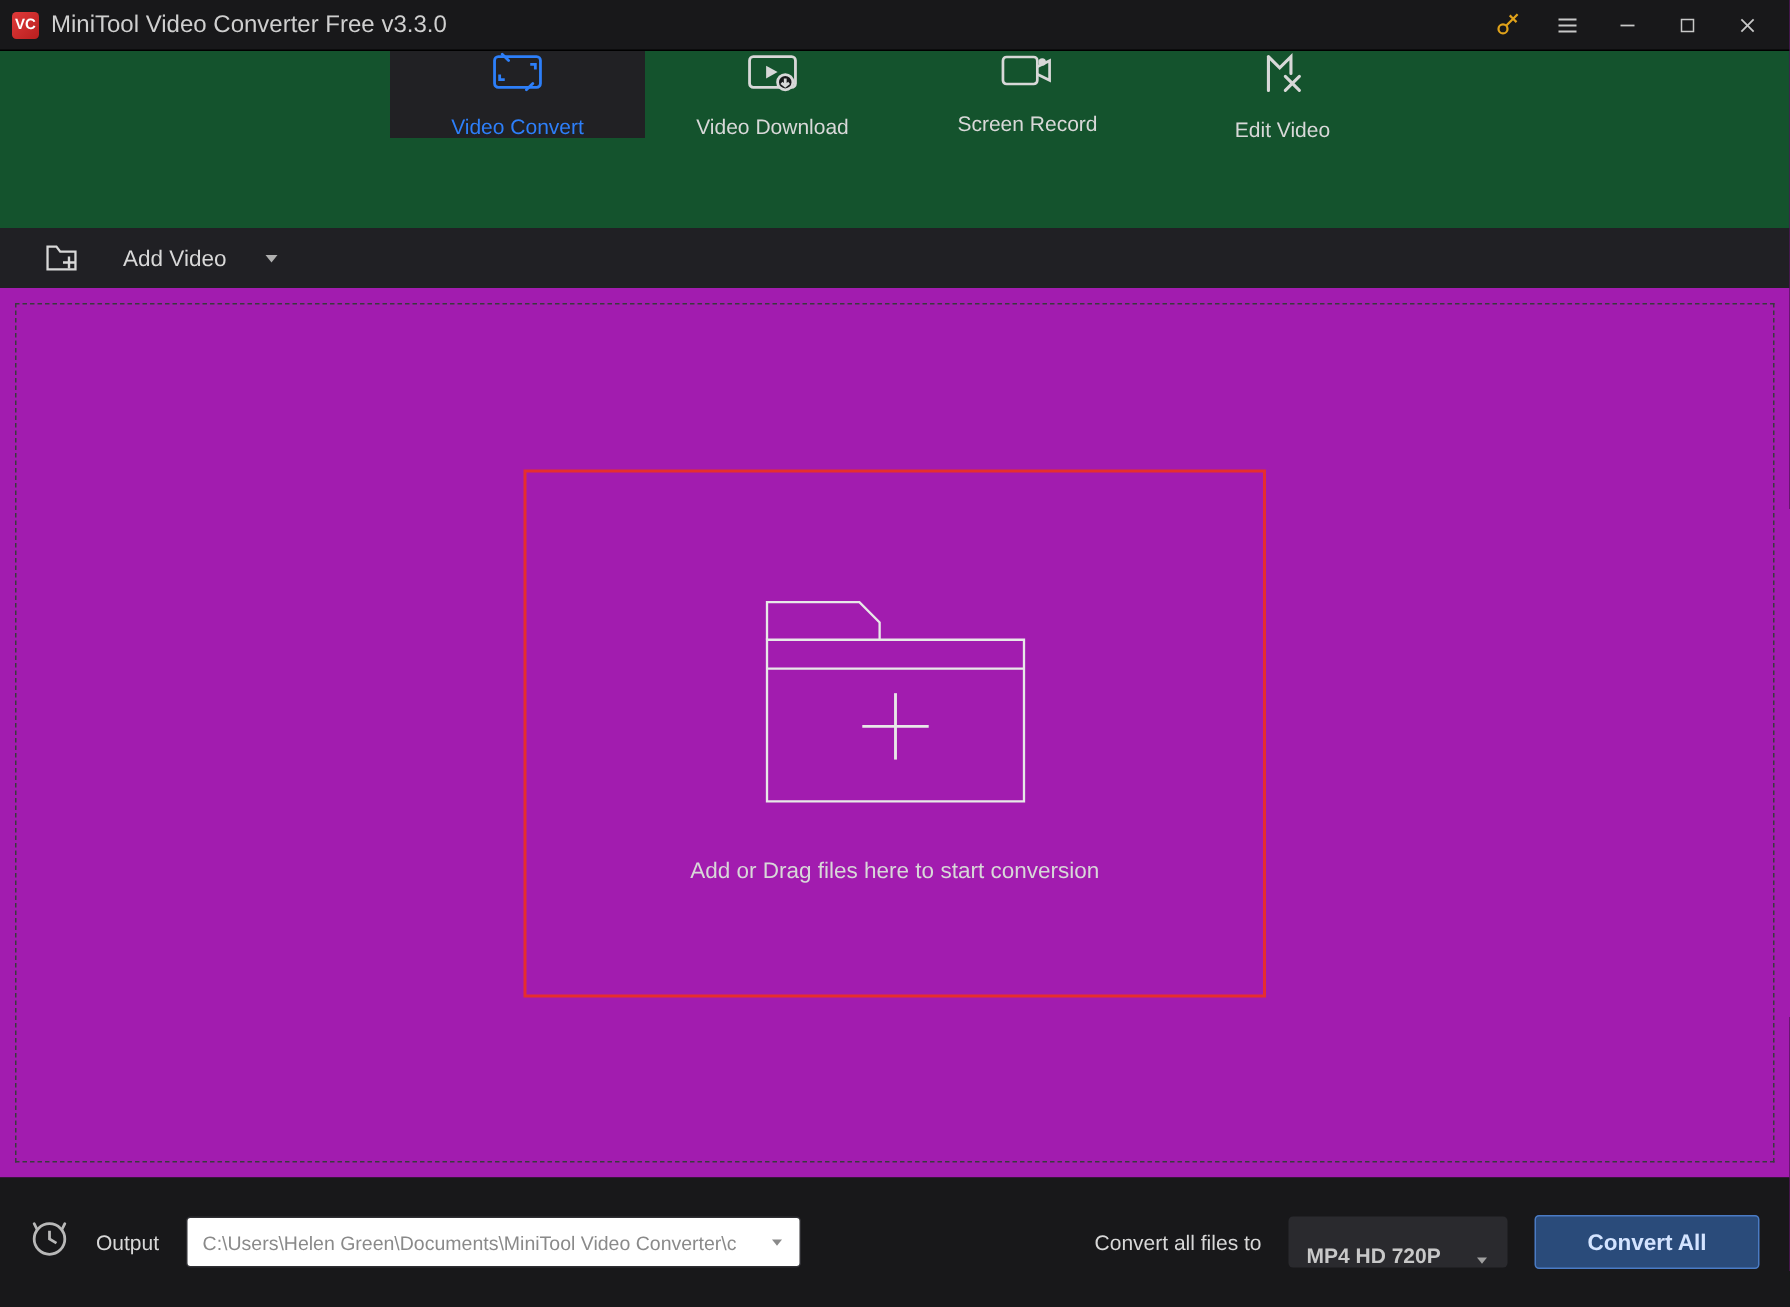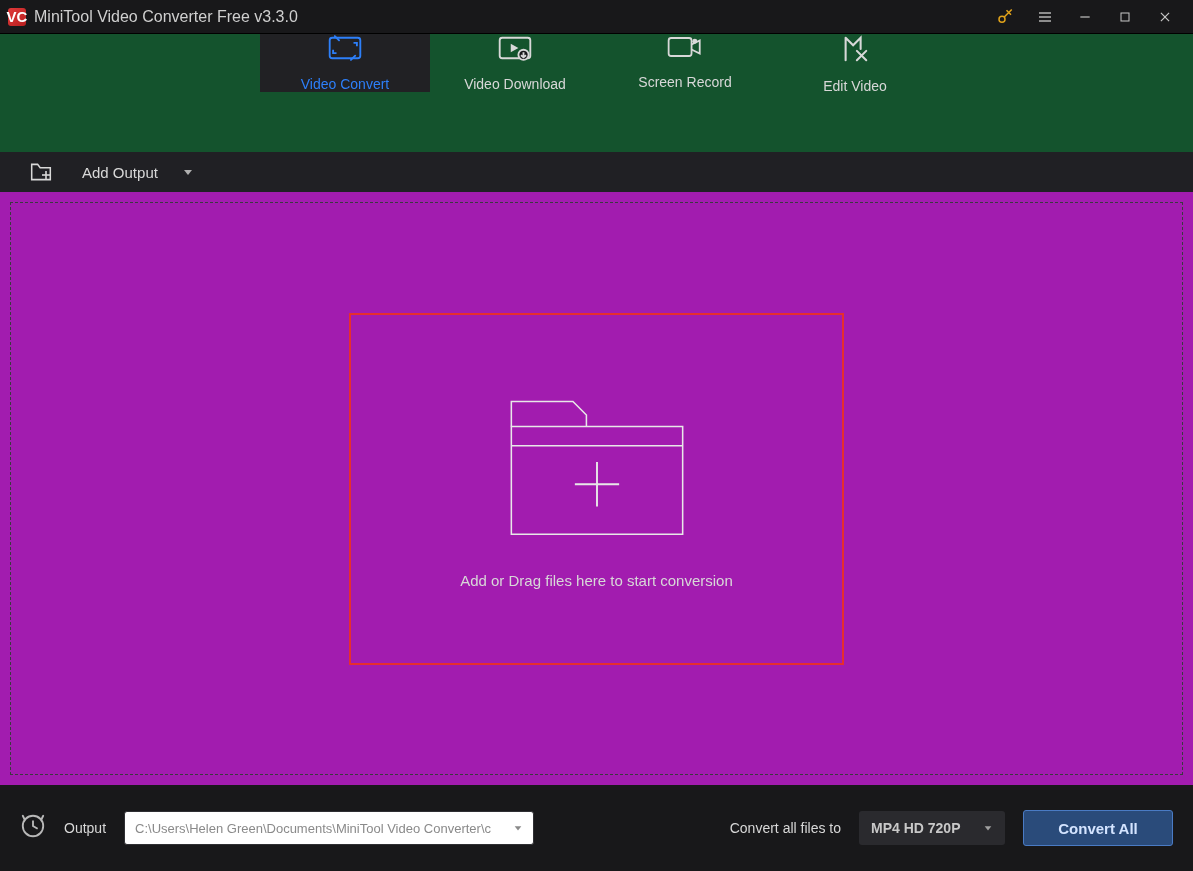--- a/index.html
+++ b/index.html
@@ -1,21 +1,21 @@
 <!DOCTYPE html>
 <html><head>
   <meta charset="utf-8">
   <style>
     * { margin: 0; padding: 0; box-sizing: border-box; font-family: -apple-system, BlinkMacSystemFont, "Segoe UI", Arial, sans-serif; }
     body { width: 1193px; height: 871px; background: #0a0a0a; overflow: hidden; }
 
     
     .titlebar { height: 34px; background: #18181a; display: flex; align-items: center; padding: 0 8px; border-bottom: 1px solid #000; }
     .app-logo { width: 18px; height: 18px; background: linear-gradient(135deg,#e03a3a,#b81f1f); border-radius: 3px; display: flex; align-items: center; justify-content: center; margin-right: 8px; }
-    .app-logo-text { color: #fff; font-size: 15px; font-weight: 800; }
+    .app-logo-text { color: #fff; font-size: 10px; font-weight: 800; }
     .app-title { color: #cfcfcf; font-size: 16px; flex: 0 0 auto; }
     .titlebar-spacer { flex: 1; }
     .titlebar-btn { width: 40px; height: 34px; display: flex; align-items: center; justify-content: center; color: #c8c8c8; cursor: pointer; }
     .key-icon { color: #e0a21a; }
 
     
     .maintabs { height: 118px; background: #14532d; display: flex; align-items: flex-start; padding-left: 260px; gap: 0; }
     .maintab { width: 170px; display: flex; flex-direction: column; align-items: center; justify-content: center; gap: 14px; cursor: pointer; }
     .maintab.active { background: #212124; }
     .maintab-label { font-size: 14px; color: #d8d8d8; }
@@ -38,21 +38,21 @@
     .drop-label { color: #d8d8d8; font-size: 15px; }
 
     
     .footer { height: 86px; background: #18181a; display: flex; align-items: center; padding: 0 20px; gap: 18px; }
     .recent-icon { color: #b8b8b8; }
     .output-label { color: #d8d8d8; font-size: 14px; }
     .path-box { width: 410px; height: 34px; background: #ffffff; border: 1px solid #2f2f33; border-radius: 3px; display: flex; align-items: center; padding: 0 10px; color: #8a8a8a; font-size: 13px; cursor: pointer; overflow: hidden; white-space: nowrap; }
     .path-text { flex: 1; overflow: hidden; text-overflow: clip; }
     .footer-spacer { flex: 1; }
     .convert-all-label { color: #d8d8d8; font-size: 14px; }
-    .format-box { width: 146px; height: 34px; background: #2a2a2e; border-radius: 3px; display: flex; align-items: center; padding: 0 12px; color: #c8c8c8; font-size: 14px; font-weight: 600; cursor: pointer; }
+    .format-box { width: 146px; height: 34px; background: #2a2a2e; border-radius: 3px; display: flex; align-items: flex-end; padding: 0 12px; color: #c8c8c8; font-size: 14px; font-weight: 600; cursor: pointer; }
     .format-text { flex: 1; }
     .convert-btn { width: 150px; height: 36px; background: #2a4b7a; border: 1px solid #4a7bc4; border-radius: 3px; display: flex; align-items: center; justify-content: center; color: #d4e4ff; font-size: 15px; font-weight: 600; cursor: pointer; }
     .chev { margin-left: 10px; }
   </style>
 </head>
 <body>
 
 <div class="titlebar">
   <div class="app-logo">
       <span class="app-logo-text">VC</span>
@@ -128,21 +128,21 @@
 
 <div class="toolbar">
   <div class="add-files">
     <svg width="22" height="20" viewBox="0 0 26 22" fill="none" stroke="#d8d8d8" stroke-width="1.8">
         <path d="M2 6 L2 20 L24 20 L24 6 L12 6 L9 2 L2 2 Z"></path>
       </svg>
     <svg width="12" height="12" viewBox="0 0 12 12" stroke="#d8d8d8" stroke-width="1.6" style="position:relative;left:-26px;top:3px">
         <line x1="6" y1="2" x2="6" y2="10"></line>
         <line x1="2" y1="6" x2="10" y2="6"></line>
       </svg>
-    <span style="margin-left:-10px">Add Output</span>
+    <span style="margin-left:-10px">Add Video</span>
     <svg class="chev" width="12" height="12" viewBox="0 0 12 12" fill="#b0b0b0">
         <polygon points="2,4 10,4 6,9"></polygon>
       </svg>
   </div>
   <div class="toolbar-spacer" style="flex:0 0 240px"></div>
   <div class="toolbar-spacer"></div>
 </div>
 
 <div class="main">
   <div class="drop-outer">

